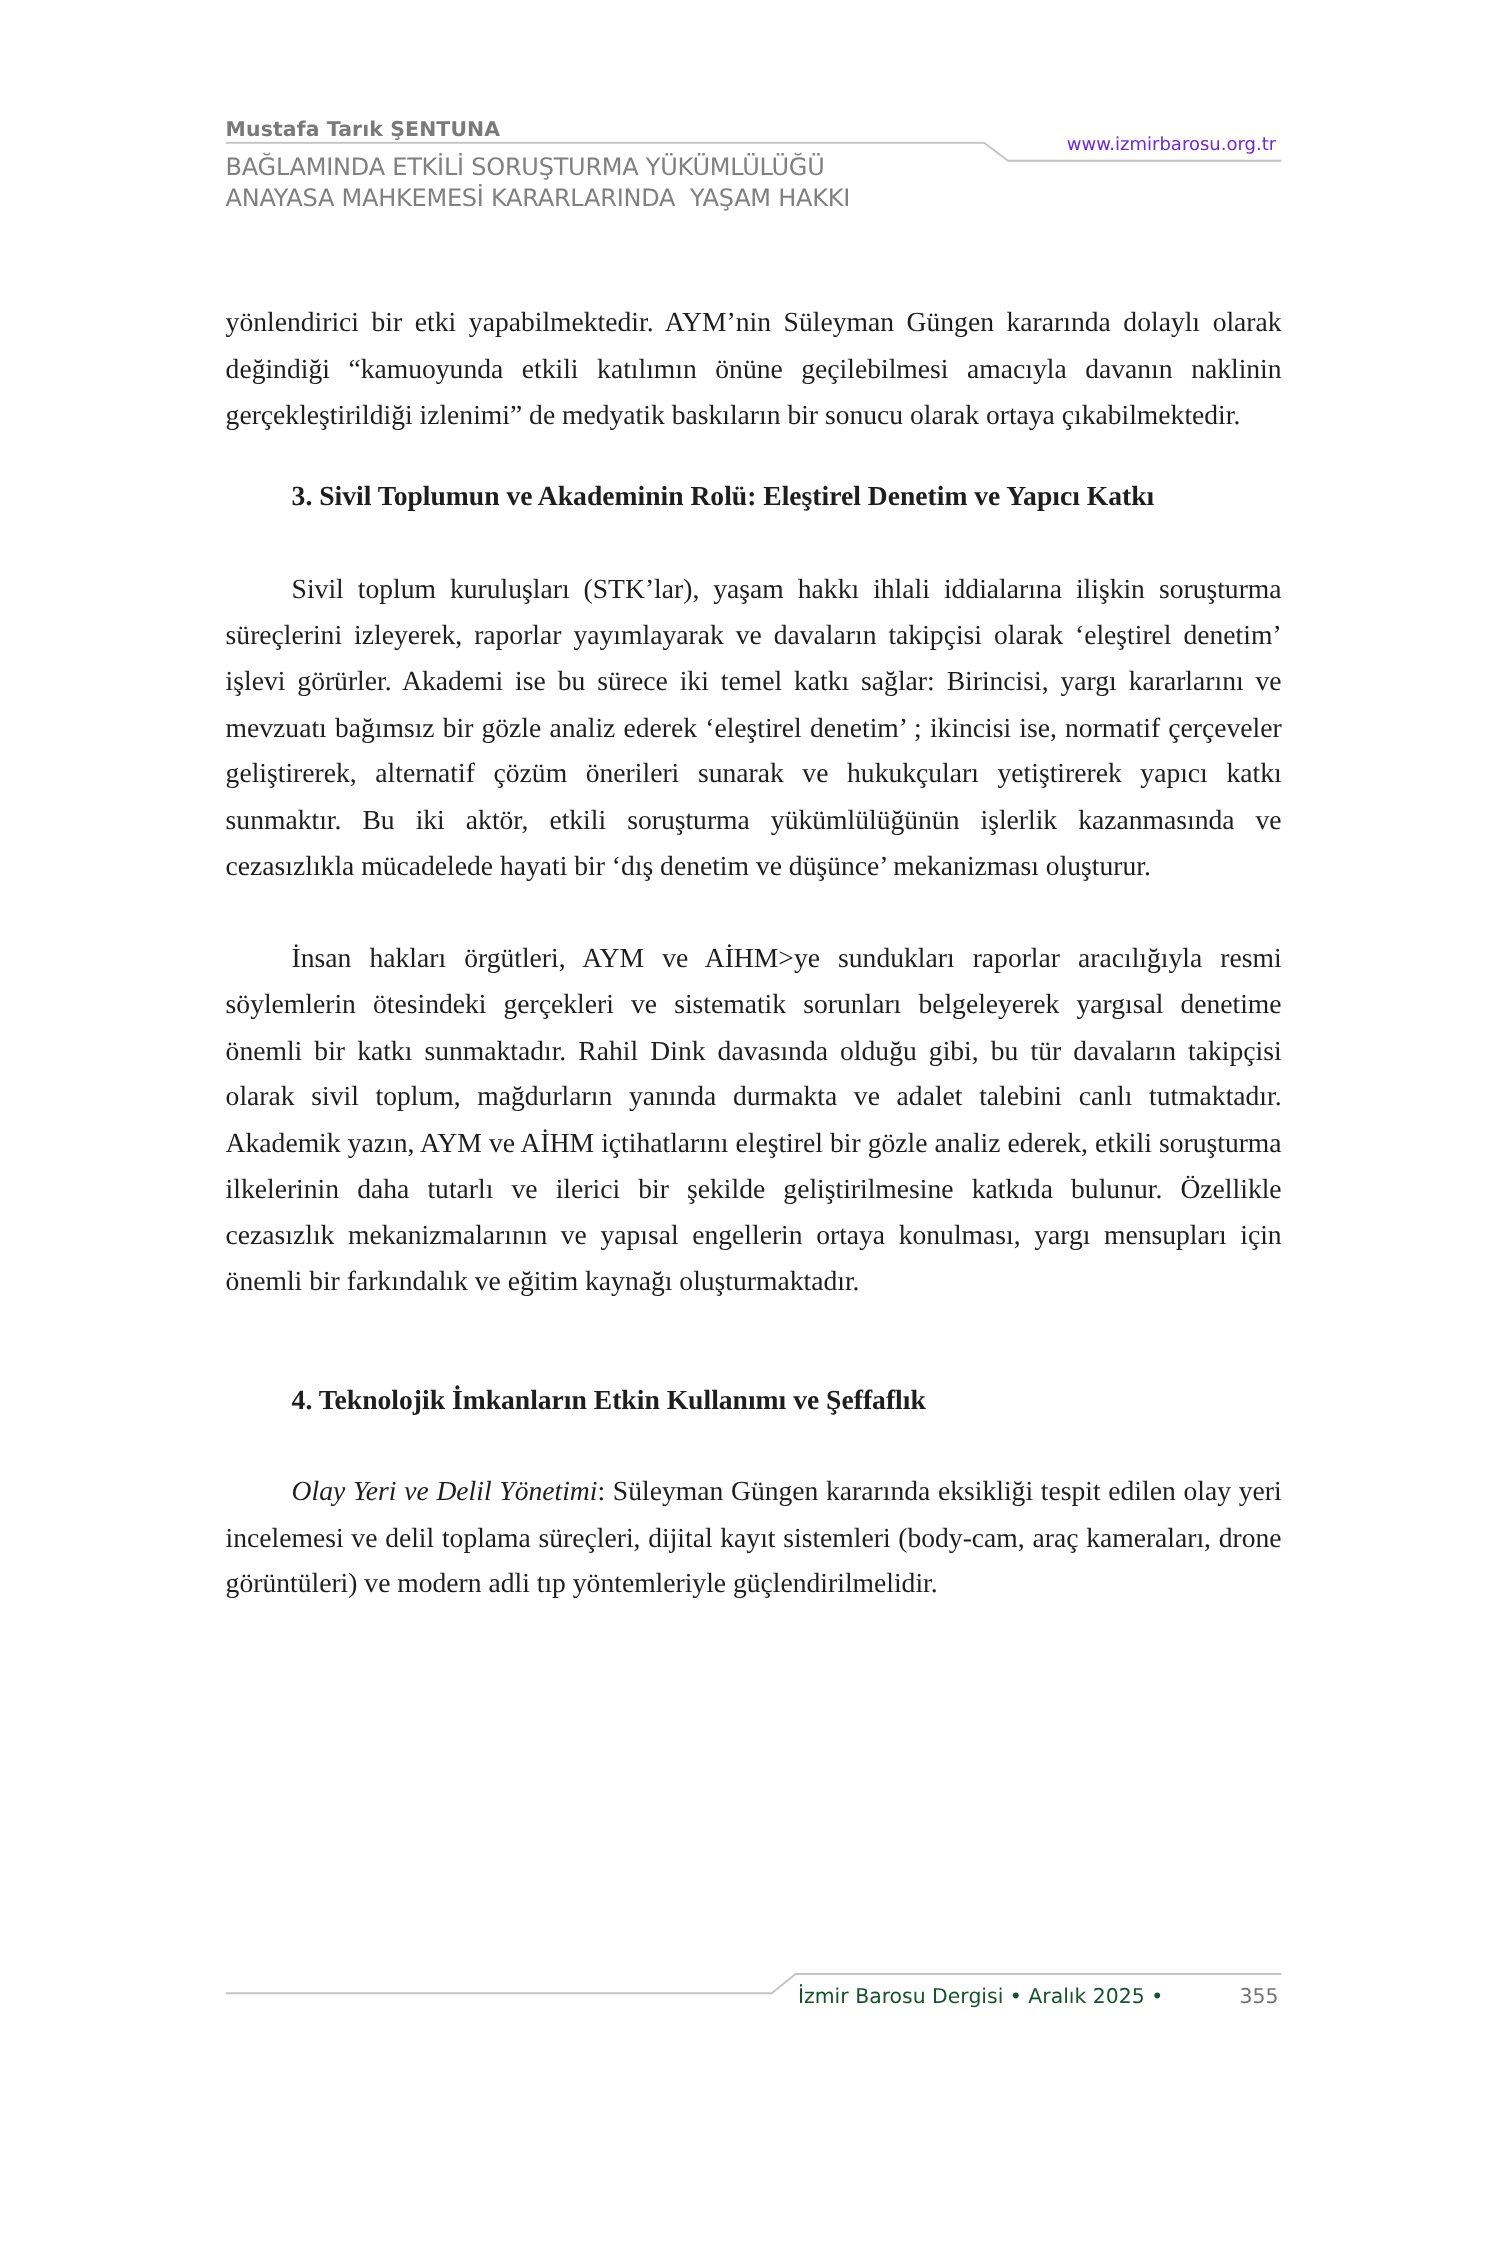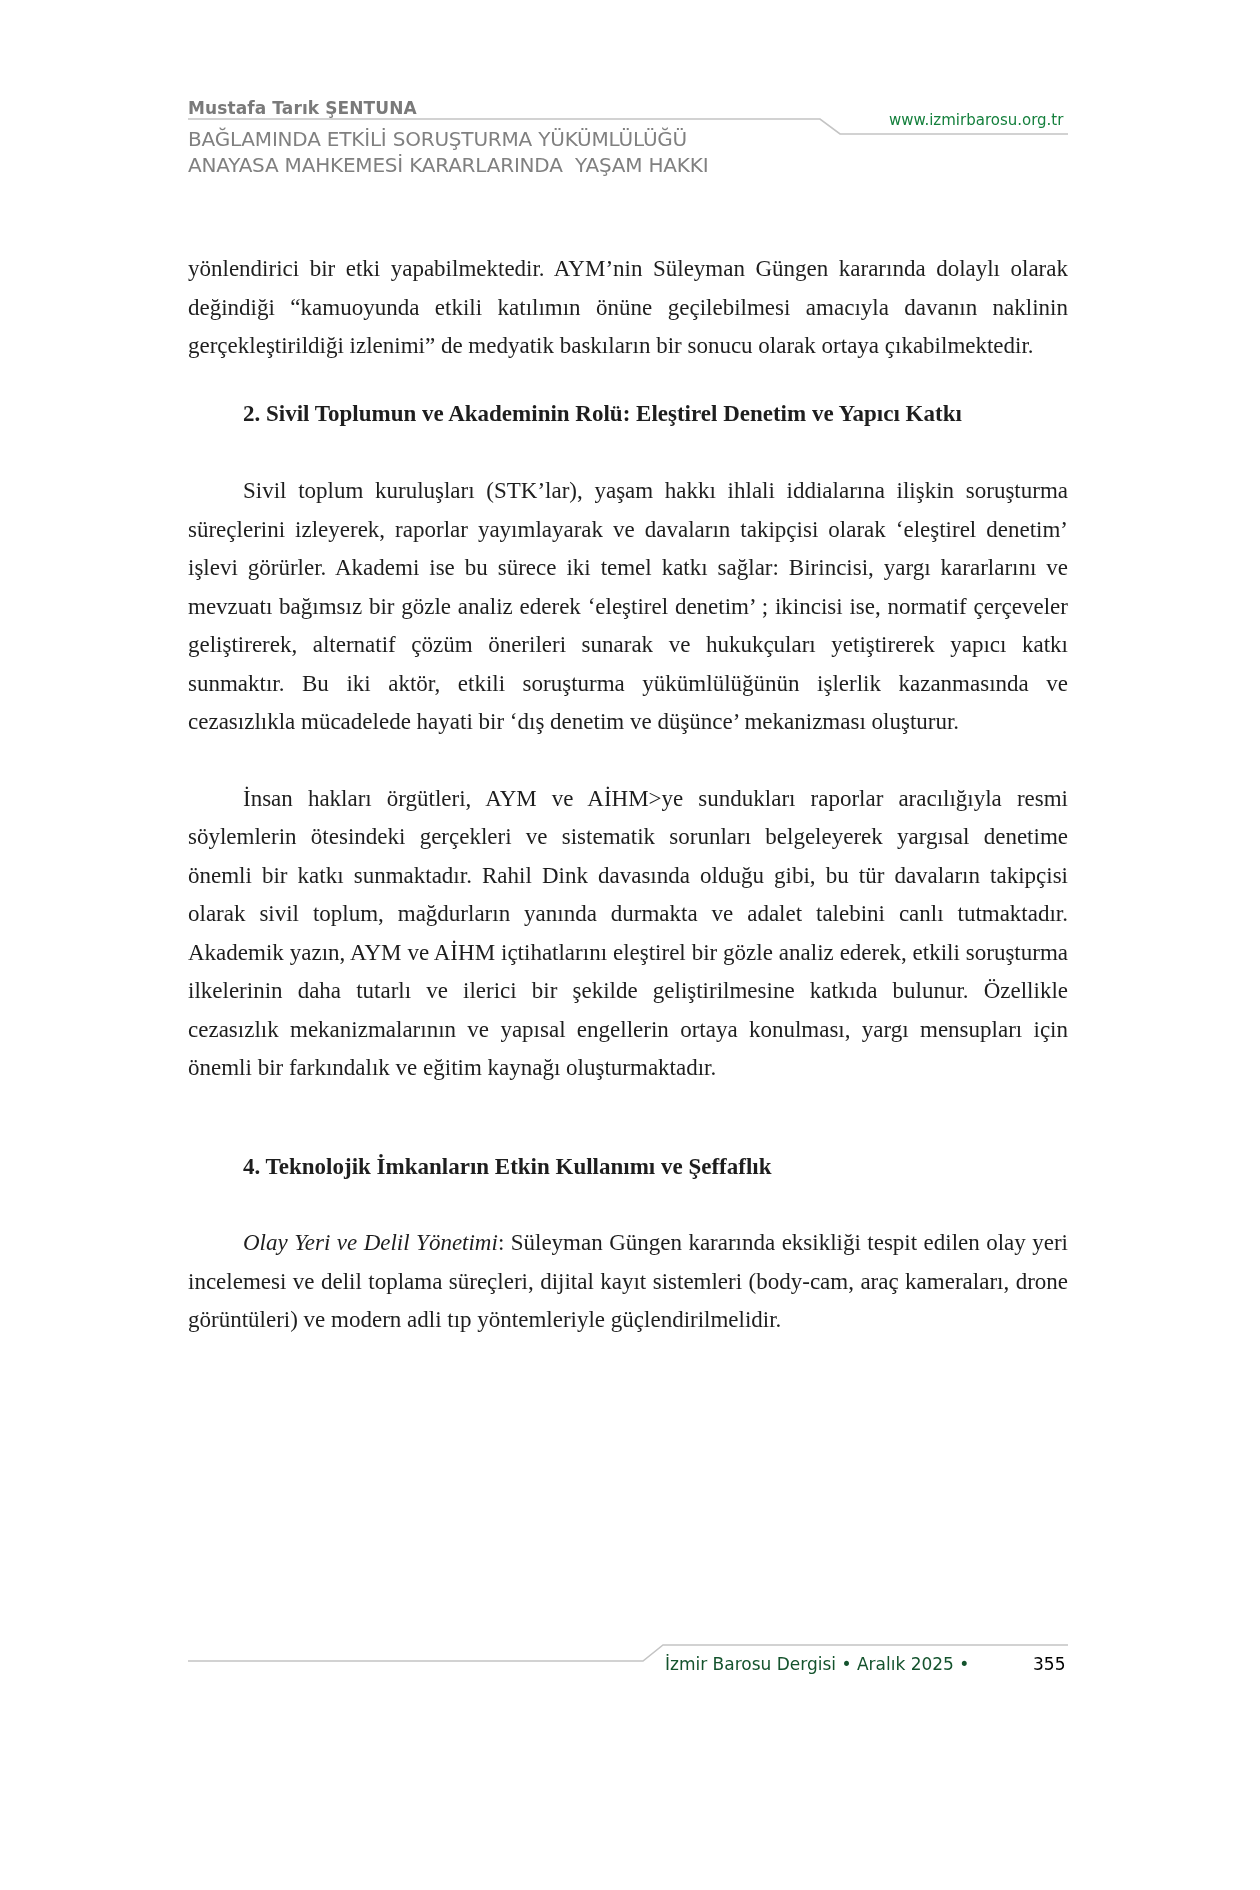--- a/index.html
+++ b/index.html
@@ -2,53 +2,53 @@
 <html><head>
   <meta charset="utf-8">
   <style>
     html, body { margin: 0; padding: 0; background: #ffffff; }
     body { width: 1260px; height: 1890px; position: relative; overflow: hidden; }
     .page { position: absolute; left: 0; top: 0; width: 1260px; height: 1826px; }
 
     
     .hdr-author { position: absolute; left: 188px; top: 98px; font-family: "DejaVu Sans", sans-serif; font-weight: bold; font-size: 17px; color: #7a7a7a; letter-spacing: 0.1px; }
     .hdr-title { position: absolute; left: 188px; top: 126px; font-family: "DejaVu Sans", sans-serif; font-size: 20px; line-height: 26px; color: #808080; letter-spacing: -0.2px; }
-    .hdr-url { position: absolute; left: 889px; top: 111px; font-family: "DejaVu Sans", sans-serif; font-size: 15px; color: #15803d; }
+    .hdr-url { position: absolute; left: 889px; top: 111px; font-family: "DejaVu Sans", sans-serif; font-size: 15px; color: #6d28d9; }
     .hdr-rule { position: absolute; left: 188px; top: 118px; }
 
     
     .text { position: absolute; left: 188px; width: 880px; font-family: "Liberation Serif", serif; font-size: 23px; line-height: 38.5px; color: #1e1e1e; text-align: justify; }
     .text p { margin: 0; }
     .indent { text-indent: 55px; }
     .heading { font-weight: bold; }
     .ital { font-style: italic; }
 
     
     .ftr-rule { position: absolute; left: 188px; top: 1644px; }
     .ftr-text { position: absolute; left: 665px; top: 1654px; font-family: "DejaVu Sans", sans-serif; font-size: 17px; color: #14532d; }
-    .ftr-page { position: absolute; left: 1033px; top: 1654px; font-family: "DejaVu Sans", sans-serif; font-size: 17px; color: #000000; }
+    .ftr-page { position: absolute; left: 1033px; top: 1654px; font-family: "DejaVu Sans", sans-serif; font-size: 17px; color: #737373; }
   </style>
 </head>
 <body>
 
 <div class="page">
 
   <div class="hdr-author">Mustafa Tarık ŞENTUNA</div>
   <svg class="hdr-rule" width="880" height="24">
     <polyline points="0,1 632,1 652,16 880,16" fill="none" stroke="#c4c4c4" stroke-width="1.6"></polyline>
   </svg>
   <div class="hdr-title">
     <div>BAĞLAMINDA ETKİLİ SORUŞTURMA YÜKÜMLÜLÜĞÜ</div>
     <div style="white-space:pre;">ANAYASA MAHKEMESİ KARARLARINDA  YAŞAM HAKKI</div>
   </div>
   <div class="hdr-url">www.izmirbarosu.org.tr</div>
 
   <div class="text" style="top:250px;">
     <p>yönlendirici bir etki yapabilmektedir. AYM’nin Süleyman Güngen kararında dolaylı olarak değindiği “kamuoyunda etkili katılımın önüne geçilebilmesi amacıyla davanın naklinin gerçekleştirildiği izlenimi” de medyatik baskıların bir sonucu olarak ortaya çıkabilmektedir.</p>
-    <p class="indent heading" style="margin-top:29px;">2. Sivil Toplumun ve Akademinin Rolü: Eleştirel Denetim ve Yapıcı Katkı</p>
+    <p class="indent heading" style="margin-top:29px;">3. Sivil Toplumun ve Akademinin Rolü: Eleştirel Denetim ve Yapıcı Katkı</p>
     <p class="indent" style="margin-top:39px;">Sivil toplum kuruluşları (STK’lar), yaşam hakkı ihlali iddialarına ilişkin soruşturma süreçlerini izleyerek, raporlar yayımlayarak ve davaların takipçisi olarak ‘eleştirel denetim’ işlevi görürler. Akademi ise bu sürece iki temel katkı sağlar: Birincisi, yargı kararlarını ve mevzuatı bağımsız bir gözle analiz ederek ‘eleştirel denetim’ ; ikincisi ise, normatif çerçeveler geliştirerek, alternatif çözüm önerileri sunarak ve hukukçuları yetiştirerek yapıcı katkı sunmaktır. Bu iki aktör, etkili soruşturma yükümlülüğünün işlerlik kazanmasında ve cezasızlıkla mücadelede hayati bir ‘dış denetim ve düşünce’ mekanizması oluşturur.</p>
     <p class="indent" style="margin-top:38px;">İnsan hakları örgütleri, AYM ve AİHM&gt;ye sundukları raporlar aracılığıyla resmi söylemlerin ötesindeki gerçekleri ve sistematik sorunları belgeleyerek yargısal denetime önemli bir katkı sunmaktadır. Rahil Dink davasında olduğu gibi, bu tür davaların takipçisi olarak sivil toplum, mağdurların yanında durmakta ve adalet talebini canlı tutmaktadır. Akademik yazın, AYM ve AİHM içtihatlarını eleştirel bir gözle analiz ederek, etkili soruşturma ilkelerinin daha tutarlı ve ilerici bir şekilde geliştirilmesine katkıda bulunur. Özellikle cezasızlık mekanizmalarının ve yapısal engellerin ortaya konulması, yargı mensupları için önemli bir farkındalık ve eğitim kaynağı oluşturmaktadır.</p>
     <p class="indent heading" style="margin-top:60px;">4. Teknolojik İmkanların Etkin Kullanımı ve Şeffaflık</p>
     <p class="indent" style="margin-top:38px;"><span class="ital">Olay Yeri ve Delil Yönetimi</span><span>: Süleyman Güngen kararında eksikliği tespit edilen olay yeri incelemesi ve delil toplama süreçleri, dijital kayıt sistemleri (body-cam, araç kameraları, drone görüntüleri) ve modern adli tıp yöntemleriyle güçlendirilmelidir.</span></p>
   </div>
 
   <svg class="ftr-rule" width="880" height="20">
     <polyline points="0,17 455,17 475,1 880,1" fill="none" stroke="#c4c4c4" stroke-width="1.6"></polyline>
   </svg>
   <div class="ftr-text">İzmir Barosu Dergisi • Aralık 2025 •</div>

